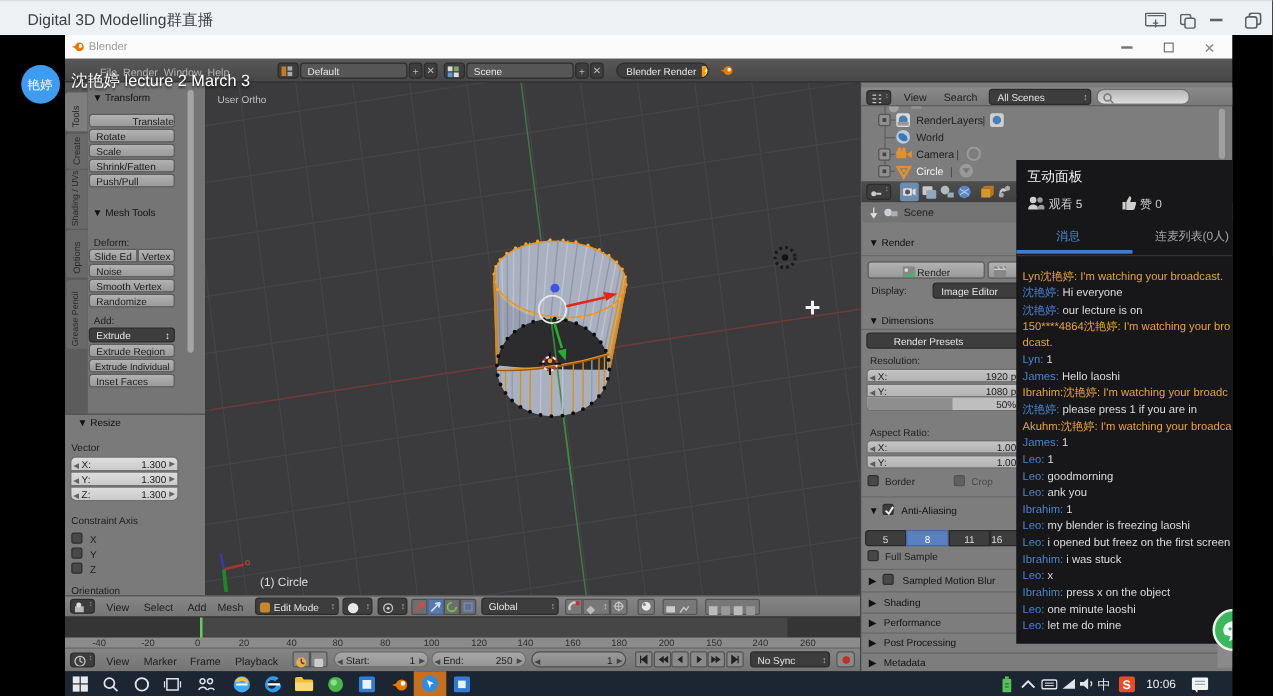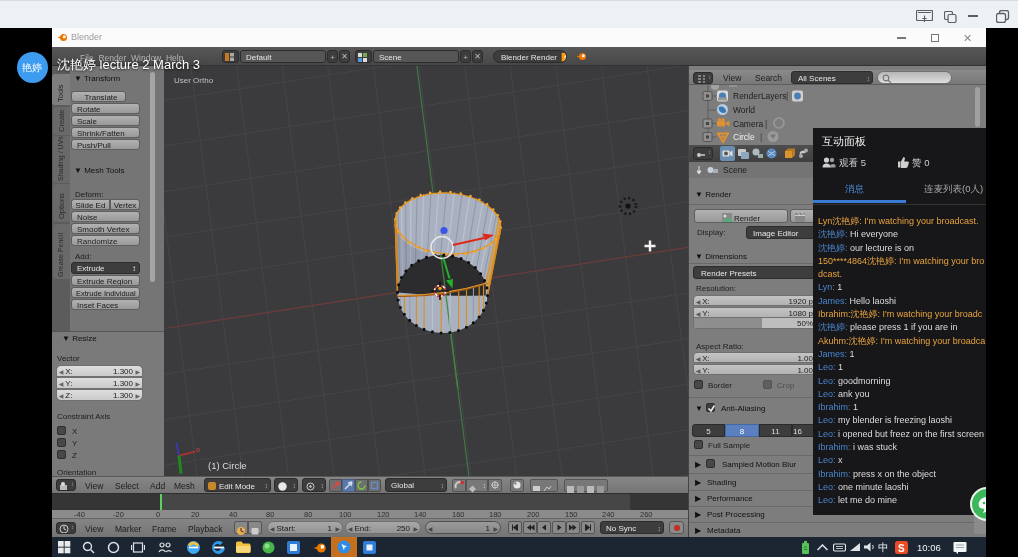--- a/index.html
+++ b/index.html
@@ -137,21 +137,21 @@
  <div class="ab" style="top:70px;left:1px;width:17px;height:47px;background:#696969;border-radius:3px 0 0 3px"></div>
  <span class="ab" style="left:5px;top:115px;font-size:7px;color:#2a2a2a;transform:rotate(-90deg);transform-origin:0 0;white-space:nowrap">Shading / UVs</span>
  <div class="ab" style="top:118px;left:1px;width:17px;height:38px;background:#696969;border-radius:3px 0 0 3px"></div>
  <span class="ab" style="left:5px;top:153px;font-size:7.5px;color:#2a2a2a;transform:rotate(-90deg);transform-origin:0 0;white-space:nowrap">Options</span>
  <div class="ab" style="top:158px;left:1px;width:17px;height:55px;background:#696969;border-radius:3px 0 0 3px"></div>
  <span class="ab" style="left:5px;top:211px;font-size:7px;color:#2a2a2a;transform:rotate(-90deg);transform-origin:0 0;white-space:nowrap">Grease Pencil</span>
 </div>
 <div class="ab" style="left:70px;top:66px;width:94px;height:265px;background:#757575;z-index:3">
  <div class="ab" style="left:80px;top:6px;width:5px;height:210px;background:#a5a5a5;border-radius:2.5px"></div>
  <span class="lbl" style="left:4px;top:8px;color:#111">▼ Transform</span>
- <div class="btn" style="left:1px;top:25px;width:55px;height:11px;line-height:11px;text-align:center;padding-left:5px">Translate</div>
+ <div class="btn" style="left:1px;top:25px;width:69px;height:11px;line-height:11px;text-align:right;padding-left:5px">Translate</div>
  <div class="btn" style="left:1px;top:37px;width:69px;height:11px;line-height:11px;text-align:left;padding-left:5px">Rotate</div>
  <div class="btn" style="left:1px;top:49px;width:69px;height:11px;line-height:11px;text-align:left;padding-left:5px">Scale</div>
  <div class="btn" style="left:1px;top:61px;width:69px;height:11px;line-height:11px;text-align:left;padding-left:5px">Shrink/Fatten</div>
  <div class="btn" style="left:1px;top:73px;width:69px;height:11px;line-height:11px;text-align:left;padding-left:5px">Push/Pull</div>
  <span class="lbl" style="left:4px;top:100px;color:#111">▼ Mesh Tools</span>
  <span class="lbl" style="left:5px;top:124px">Deform:</span>
  <div class="btn" style="left:1px;top:133px;width:39px;height:11px;line-height:11px;border-radius:3px 0 0 3px">Slide Ed</div>
  <div class="btn" style="left:40px;top:133px;width:30px;height:11px;line-height:11px;border-radius:0 3px 3px 0">Vertex</div>
  <div class="btn" style="left:1px;top:145px;width:69px;height:11px;line-height:11px;text-align:left;padding-left:5px">Noise</div>
  <div class="btn" style="left:1px;top:157px;width:69px;height:11px;line-height:11px;text-align:left;padding-left:5px">Smooth Vertex</div>
@@ -455,21 +455,21 @@
       </svg>Render</div>
  <div class="btn" style="left:101px;top:143px;width:60px;height:14px;line-height:14px;text-align:left;padding-left:4px"><svg width="10" height="9" style="margin:2.5px 2px -1px 0">
         <rect width="10" height="9" rx="1" fill="#888"></rect>
         <path d="M0 2.5 h10 M3 0 l2 2.5 M7 0 l2 2.5" stroke="#ccc"></path>
       </svg></div>
  <span class="lbl" style="left:8px;top:162px">Display:</span>
  <span class="drk" style="left:57px;top:160px;width:104px;height:13px;line-height:13px;padding-left:6px">Image Editor</span>
 
  <span class="lbl" style="left:6px;top:186px;color:#111">▼ Dimensions</span>
  <div class="ab" style="left:0;top:197px;width:298px;height:1px;background:#696969"></div>
- <div class="drk" style="left:4px;top:200px;width:150px;height:13px;line-height:13px;padding-left:7px">Render Presets</div>
+ <div class="drk" style="left:4px;top:200px;width:150px;height:13px;line-height:13px;padding-left:21px">Render Presets</div>
  <span class="lbl" style="left:7px;top:218px">Resolution:</span>
  <div class="fld" style="left:4px;top:229px;width:127px;height:11px;line-height:11px;background:linear-gradient(#c4c4c4,#b2b2b2);border-radius:4px 4px 0 0"><span style="font-size:6px;opacity:0.6">&nbsp;◀</span><span style="margin-left:2px">X:</span><span style="position:absolute;right:6px">1920 p</span></div>
  <div class="fld" style="left:4px;top:240.5px;width:127px;height:11px;line-height:11px;background:linear-gradient(#c4c4c4,#b2b2b2);border-radius:0"><span style="font-size:6px;opacity:0.6">&nbsp;◀</span><span style="margin-left:2px">Y:</span><span style="position:absolute;right:6px">1080 p</span></div>
  <div class="fld" style="left:4px;top:252px;width:127px;height:11px;line-height:11px;border-radius:0 0 4px 4px;background:#bebebe;border-top:none">
       <span class="ab" style="left:0;top:0;width:68px;height:11px;background:#8e8e8e"></span>
       <span style="position:absolute;right:6px">50%</span>
     </div>
  <span class="lbl" style="left:7px;top:276px">Aspect Ratio:</span>
  <div class="fld" style="left:4px;top:286px;width:127px;height:11px;line-height:11px;background:linear-gradient(#c4c4c4,#b2b2b2);border-radius:4px 4px 0 0"><span style="font-size:6px;opacity:0.6">&nbsp;◀</span><span style="margin-left:2px">X:</span><span style="position:absolute;right:6px">1.00</span></div>
  <div class="fld" style="left:4px;top:297.5px;width:127px;height:11px;line-height:11px;background:linear-gradient(#c4c4c4,#b2b2b2);border-radius:0 0 4px 4px"><span style="font-size:6px;opacity:0.6">&nbsp;◀</span><span style="margin-left:2px">Y:</span><span style="position:absolute;right:6px">1.00</span></div>
@@ -657,20 +657,21 @@
     </svg>
 </div>
 
 <div class="ab" style="left:0;top:28px;width:52px;height:529px;background:#000;z-index:10"></div>
 <div class="ab" style="left:985.5px;top:28px;width:32.5px;height:529px;background:#000;z-index:10"></div>
 <div class="ab" style="left:17px;top:52px;width:31px;height:31px;border-radius:50%;background:#3d9bf0;z-index:20">
  <span class="ab" style="left:5px;top:9px;font-size:10px;color:#fff">艳婷</span>
 </div>
 <div class="ab" style="left:57px;top:56px;font-size:13px;color:#fff;z-index:20;text-shadow:0 1px 2px rgba(0,0,0,0.7)">沈艳婷 lecture 2 March 3</div>
 <div class="ab" style="left:0;top:0;width:1018px;height:28px;background:#eef1f4;border-top:1px solid #d8dbde;z-index:30">
+ <span class="ab" style="left:22px;top:7px;font-size:12.5px;color:#3b3f46">Digital 3D Modelling群直播</span>
  <svg class="ab" style="left:916px;top:9px" width="17" height="13">
       <rect x="0.5" y="0.5" width="16" height="10" rx="1" fill="none" stroke="#596066" stroke-width="1.2"></rect>
       <path d="M2 2.5 h13" stroke="#596066"></path>
       <path d="M8.5 5.5 v3 M6.3 8.5 h4.4 M8.5 8.5 v3.5" stroke="#596066" stroke-width="1.1"></path>
     </svg>
  <svg class="ab" style="left:944px;top:10px" width="13" height="12">
       <rect x="0.5" y="0.5" width="8" height="8" rx="1.5" fill="none" stroke="#596066" stroke-width="1.2"></rect>
       <rect x="4" y="3.5" width="8" height="8" rx="1.5" fill="#eef1f4" stroke="#596066" stroke-width="1.2"></rect>
     </svg>
  <span class="ab" style="left:968px;top:14px;width:10px;height:1.6px;background:#596066"></span>

